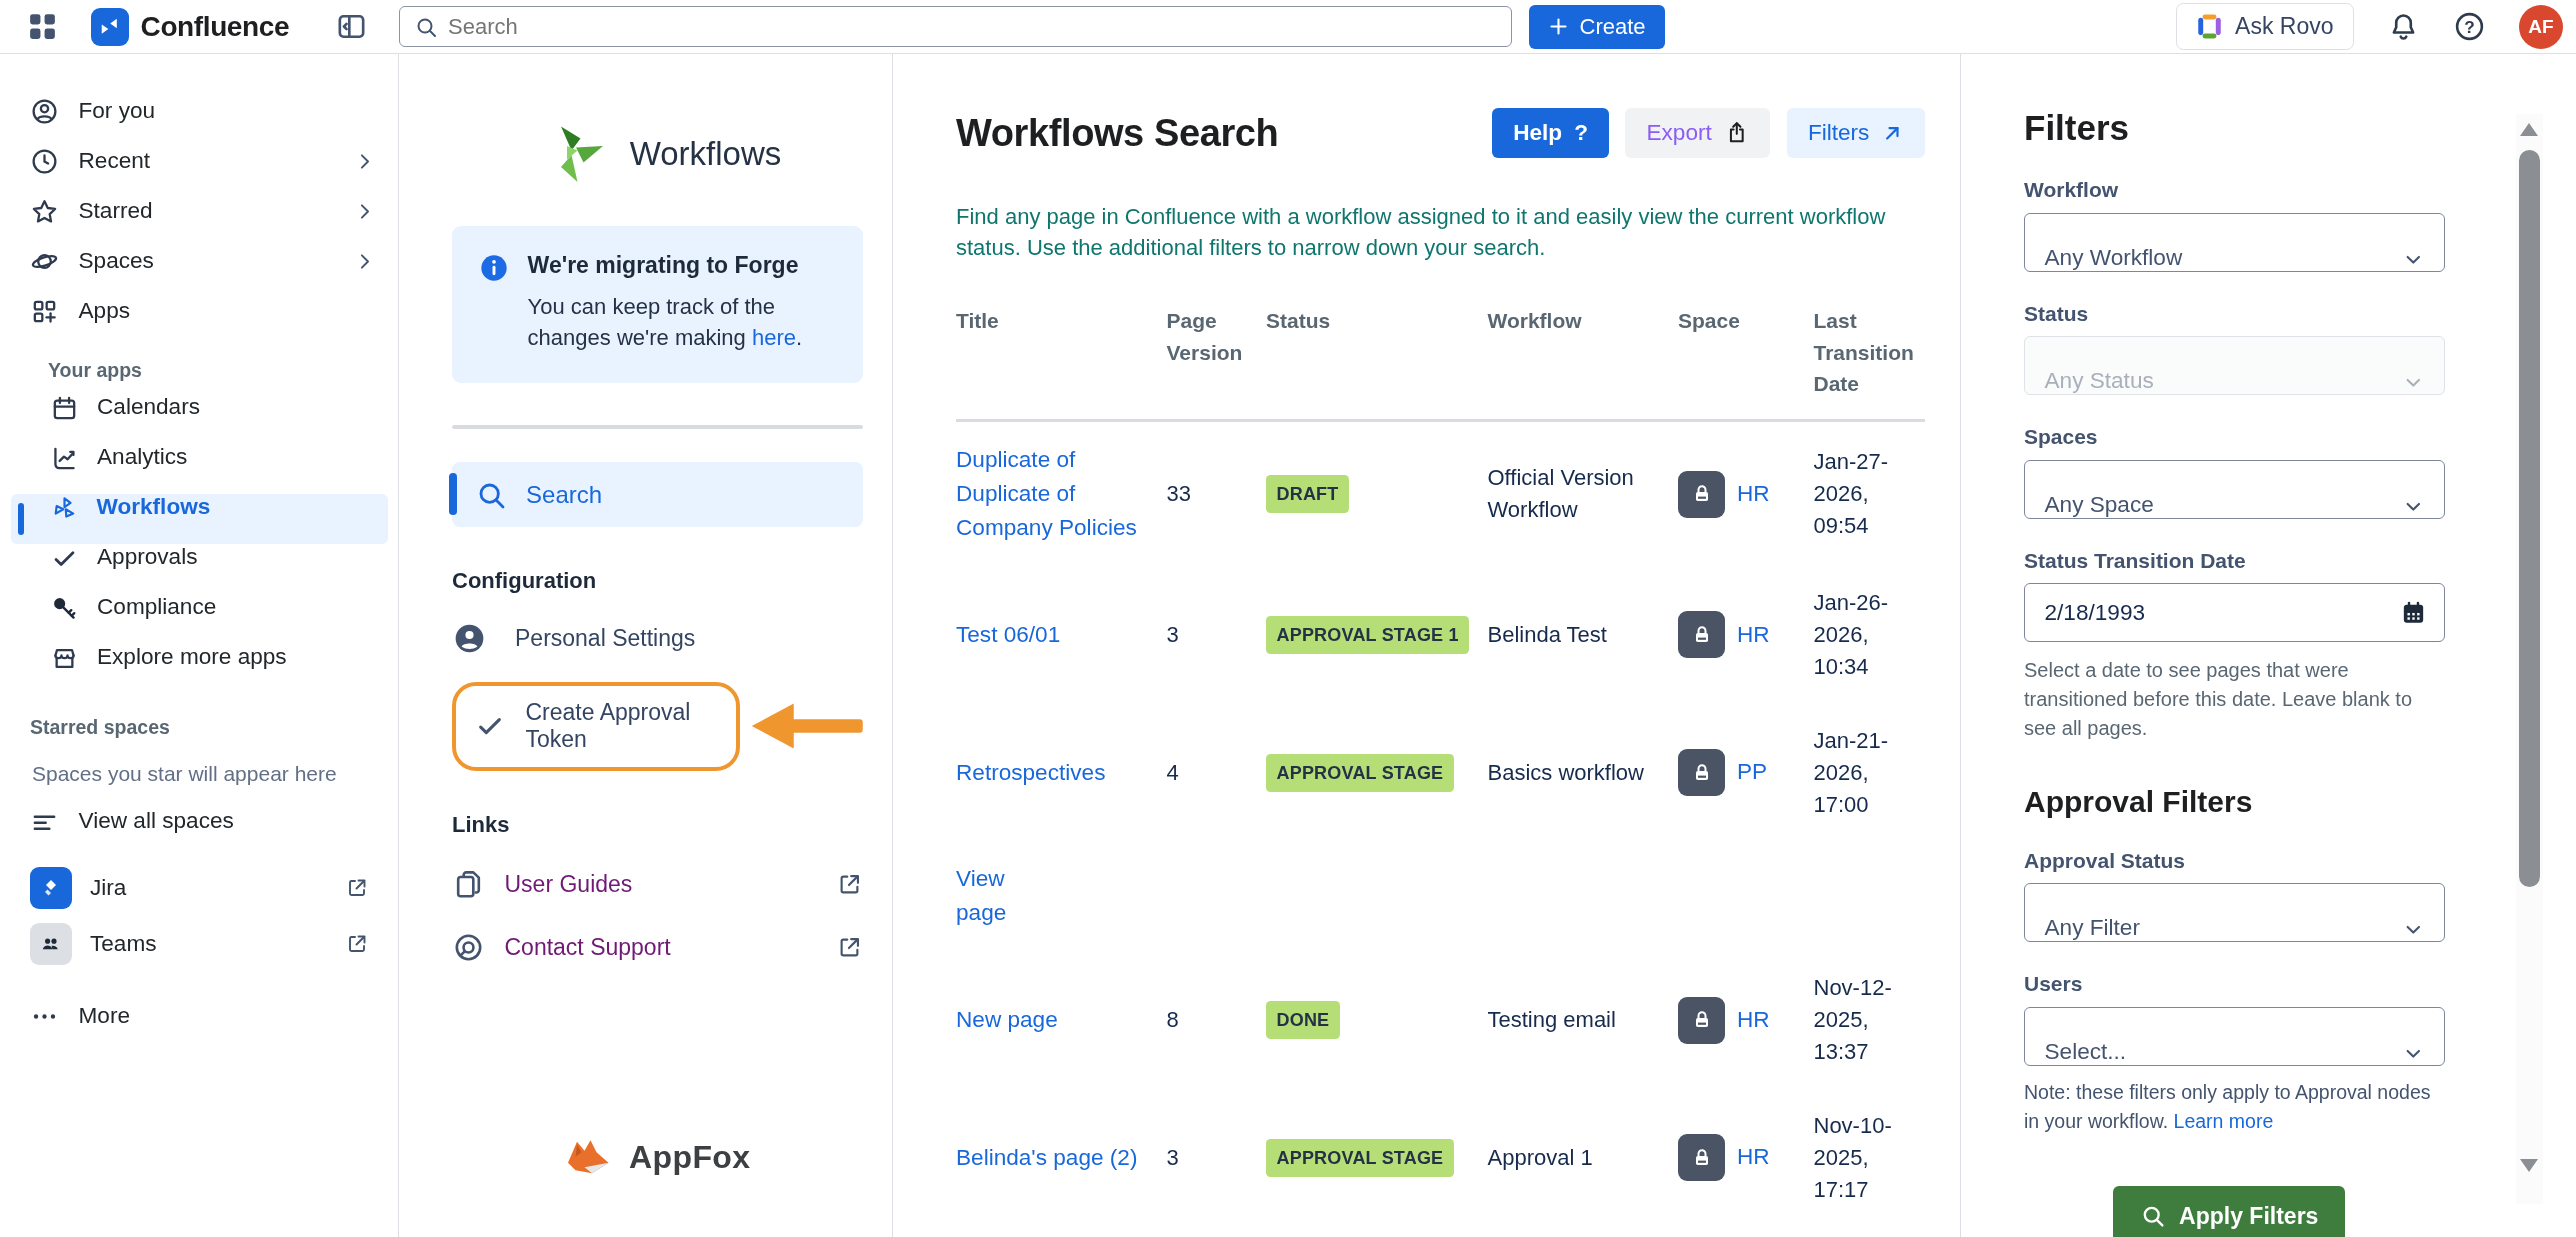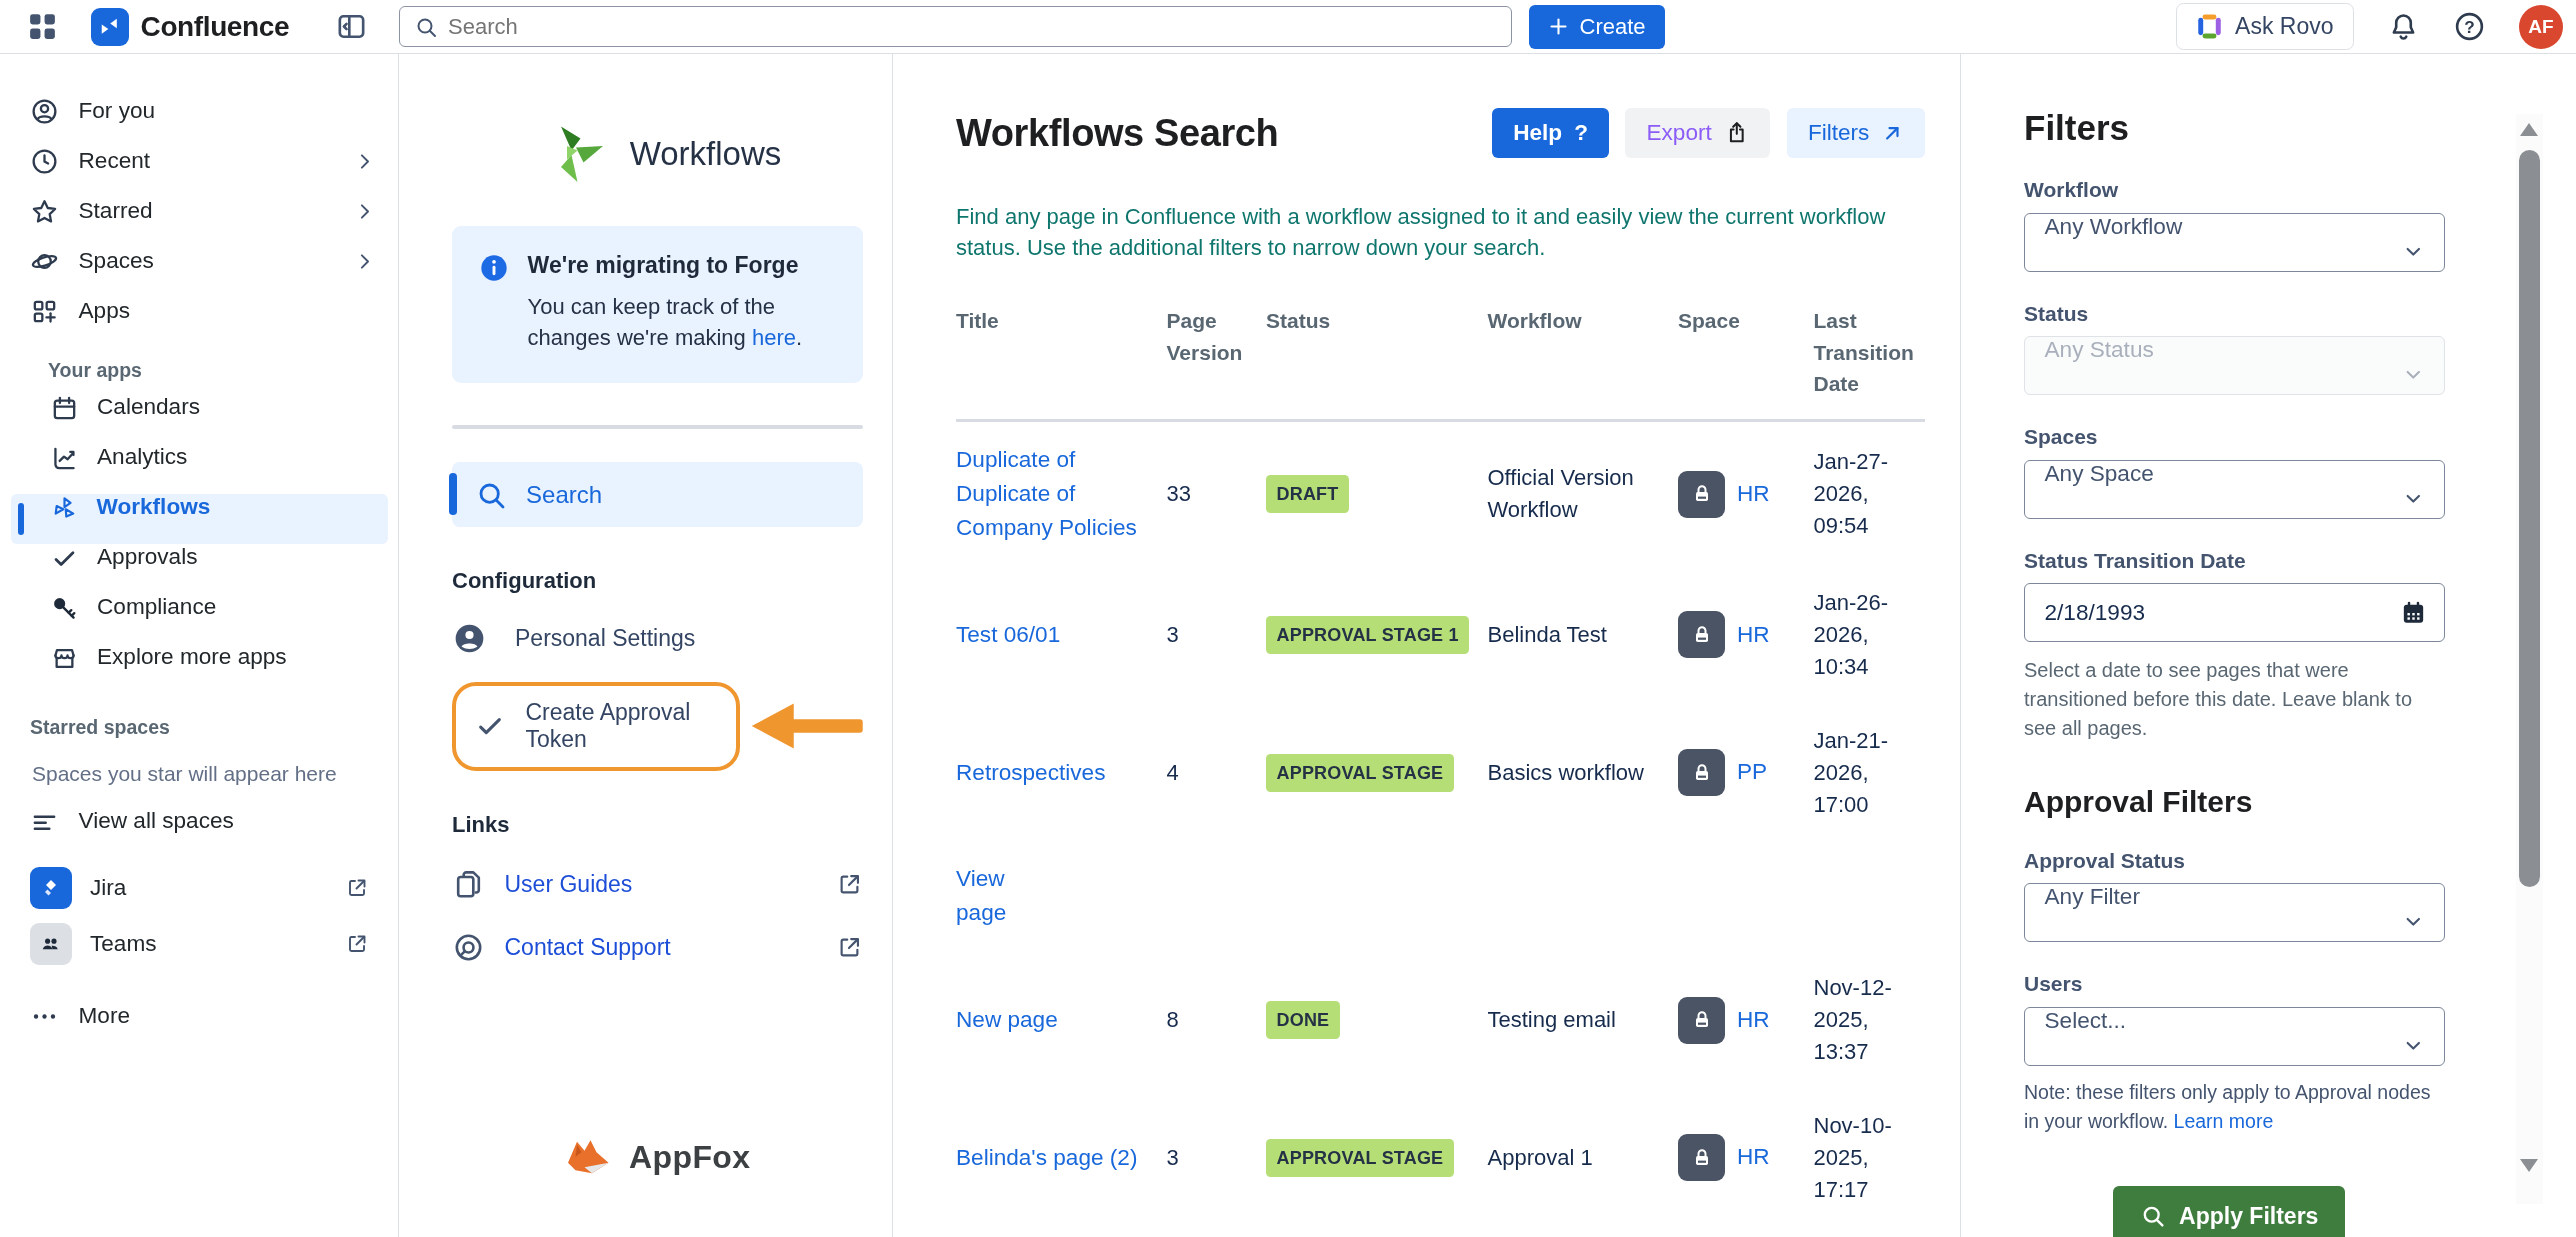--- a/index.html
+++ b/index.html
@@ -47,21 +47,21 @@
   .banner-title { font-size:23px; font-weight:bold; color:#1E2A3A; }
   .banner-body { font-size:22px; color:#253145; margin-top:12px; line-height:1.45; width:286px; }
   .banner a, .blue-link { color:#1868DB; text-decoration:none; cursor:pointer; }
   .appnav-divider { height:3.8px; background:#D8DCE2; margin-top:42px; border-radius:2.3px; }
   .nav-search-row { margin-top:33px; background:#E9F2FF; border-radius:7.5px; height:65px; display:flex; align-items:center; gap:19.5px; padding-left:22.6px; position:relative; color:#1868DB; font-size:24px; cursor:pointer; }
   .nav-search-bar { position:absolute; left:-3px; top:11.3px; width:7.5px; height:42px; border-radius:3.8px; background:#1868DB; }
   .appnav-section { font-size:22px; font-weight:bold; color:#1E2A3A; margin-top:41px; }
   .cfg-row { display:flex; align-items:center; gap:28px; margin-top:27px; font-size:23px; color:#344563; cursor:pointer; }
   .token-wrap { display:flex; align-items:center; margin-top:25.6px; }
   .token-ring { border:4.5px solid #F0962F; border-radius:24px; padding:13.5px 29px 13.5px 18px; display:flex; align-items:center; gap:19.5px; font-size:23px; color:#344563; cursor:pointer; background:#fff; }
-  .link-row { display:flex; align-items:center; gap:19.5px; margin-top:30px; font-size:23px; color:#1d4ed8; cursor:pointer; }
+  .link-row { display:flex; align-items:center; gap:19.5px; margin-top:30px; font-size:23px; color:#701a75; cursor:pointer; }
   .link-row .ext-ic { margin-left:auto; color:#44546F; }
   .appfox { display:flex; align-items:center; justify-content:center; gap:13.5px; margin-top:173px; }
   .appfox-name { font-size:32px; color:#3C4043; font-weight:bold; letter-spacing:0.4px; }
 
   
   .main-header { display:flex; align-items:center; margin-top:54px; }
   .main-title { font-size:38px; font-weight:bold; color:#1E1F21; letter-spacing:-0.4px; }
   .hdr-buttons { margin-left:auto; display:flex; gap:16.5px; }
   .btn { height:50px; border:none; border-radius:6px; font-size:22.6px; display:flex; align-items:center; gap:12px; padding:0 21px; cursor:pointer; font-family:inherit; }
   .btn-help { background:#1868DB; color:#fff; font-weight:bold; }
@@ -78,21 +78,21 @@
   .badge { display:inline-block; background:#B5DF76; color:#253145; font-size:18px; font-weight:bold; padding:6px 10.5px; border-radius:4.5px; white-space:nowrap; letter-spacing:0.2px; }
   .space-cell { display:flex; align-items:center; gap:12px; }
   .space-avatar { width:47px; height:47px; border-radius:9px; background:#4A5464; display:flex; align-items:center; justify-content:center; flex:none; }
   .space-link { font-size:22.6px; color:#1868DB; text-decoration:none; cursor:pointer; }
   .restricted { display:flex; gap:9px; align-items:flex-start; font-size:22.6px; color:#253145; line-height:1.5; }
   .view-link { font-size:22.6px; color:#1868DB; text-decoration:none; display:inline-block; max-width:63px; line-height:1.5; cursor:pointer; }
 
   
   .filters-title { font-size:35px; font-weight:bold; color:#1E1F21; margin-top:54px; }
   .f-label { font-size:21px; font-weight:bold; color:#44546F; margin:30px 0 10.5px; }
-  .f-select { width:421px; height:59px; border:1.5px solid #7D8799; border-radius:6px; background:#fff; display:flex; align-items:flex-start; padding:0 19.5px; font-size:22.6px; color:#44546F; cursor:pointer;flex-direction:column; }
+  .f-select { width:421px; height:59px; border:1.5px solid #7D8799; border-radius:6px; background:#fff; display:flex; align-items:flex-end; padding:0 19.5px; font-size:22.6px; color:#44546F; cursor:pointer; }
   .f-select .chev { margin-left:auto; color:#44546F; }
   .f-select.disabled { background:#FAFBFB; border-color:#DFE2E6; color:#A9B0BC; cursor:default; }
   .f-select.disabled .chev { color:#A9B0BC; }
   .f-input { width:421px; height:59px; border:1.5px solid #7D8799; border-radius:6px; background:#fff; display:flex; align-items:center; padding:0 16.5px 0 19.5px; }
   .f-input input { border:none; outline:none; font-size:22.6px; color:#172B4D; width:100%; font-family:inherit; }
   .f-help { width:421px; font-size:20px; color:#596773; margin-top:13.5px; line-height:1.45; }
   .approval-title { font-size:30px; font-weight:bold; color:#1E1F21; margin-top:42px; }
   .f-note { width:421px; font-size:19.5px; color:#44546F; margin-top:12px; line-height:1.5; }
   .apply-btn { margin:50px 0 0 89px; height:60px; background:#3F7D3F; color:#fff; border:none; border-radius:6px; font-size:23px; font-weight:bold; display:flex; align-items:center; gap:13.5px; padding:0 27px; cursor:pointer; font-family:inherit; }
 

